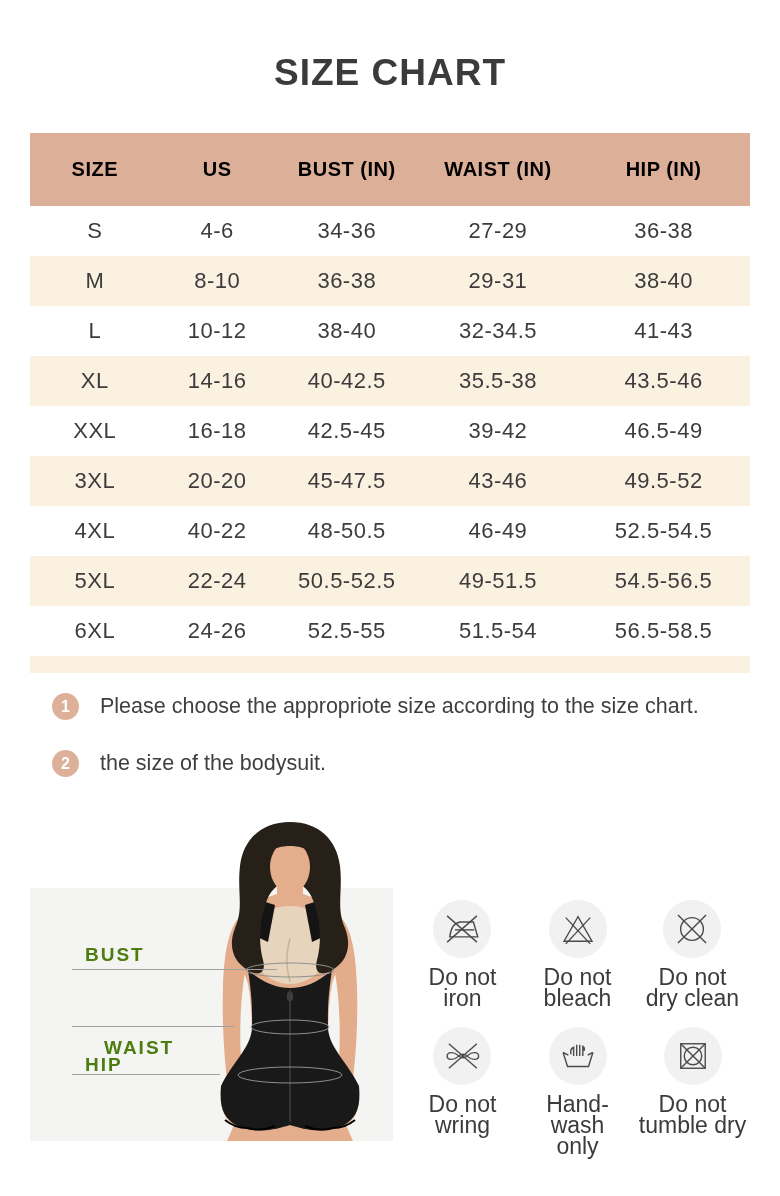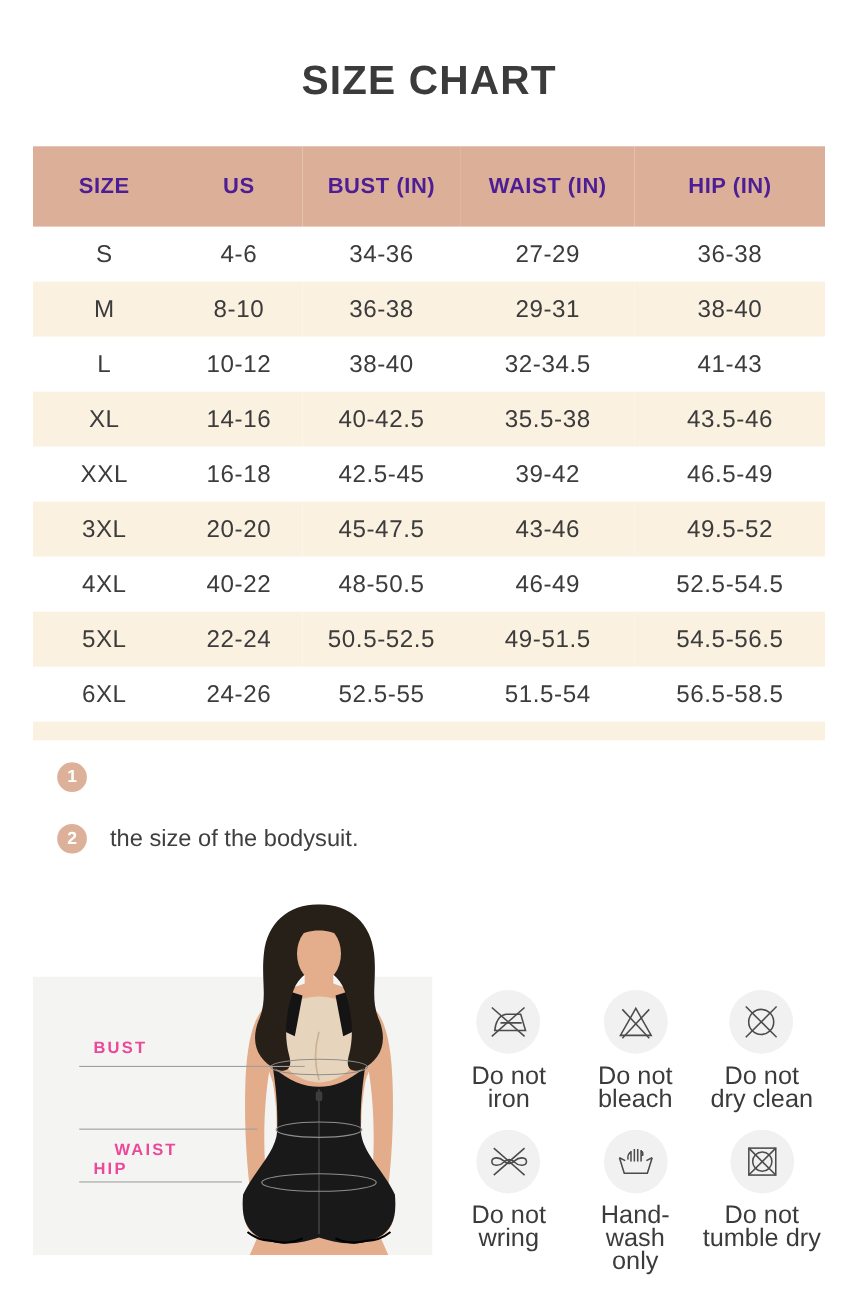--- a/index.html
+++ b/index.html
@@ -6,21 +6,21 @@
   html,body { background:#ffffff; }
   body { font-family:"Liberation Sans", sans-serif; }
   .page { position:relative; width:780px; height:1196px; background:#fff; overflow:hidden; }
 
   
   .page-title { position:absolute; top:52px; left:0; width:780px; text-align:center;
     font-size:37px; font-weight:700; letter-spacing:1px; color:#3b3b3b; }
 
   
   .size-table { position:absolute; left:30px; top:133px; width:720px; border-collapse:collapse; table-layout:fixed; }
-  .size-table th { height:73px; background:var(--header-bg,#DCB098); color:#4c1d95;
+  .size-table th { height:73px; background:var(--header-bg,#DCB098); color:#000000;
     font-size:20px; font-weight:700; letter-spacing:0.5px; text-align:center; vertical-align:middle; }
   .size-table td { height:50px; text-align:center; vertical-align:middle;
     font-size:22px; color:var(--text-dark,#3c3c3c); letter-spacing:0.5px; }
   .size-table tbody tr:nth-child(even) { background:var(--row-alt-bg,#FBF1E1); }
   .table-footer-strip { position:absolute; left:30px; top:656px; width:720px; height:17px;
     background:var(--row-alt-bg,#FBF1E1); }
 
   
   .notes { position:absolute; left:52px; top:692px; width:700px; }
   .note { display:flex; align-items:flex-start; }
@@ -29,21 +29,21 @@
     background:var(--note-badge,#DDB199); color:#fff; font-size:16px; font-weight:700;
     display:flex; align-items:center; justify-content:center; margin-top:1px; }
   .note-text { margin-left:21px; font-size:21.5px; line-height:29px; color:#3f3f3f; }
   .note-text span { display:block; }
 
   
   .figure-panel { position:absolute; left:30px; top:888px; width:363px; height:253px;
     background:var(--panel-bg,#F4F4F3); }
   .model-figure { position:absolute; left:165px; top:822px; width:250px; height:319px; }
 
-  .measure-label { position:absolute; font-size:15px; font-weight:700; letter-spacing:2px; color:#ec4899; }
+  .measure-label { position:absolute; font-size:19px; font-weight:700; letter-spacing:2px; color:#4d7c0f; }
   .measure-line { position:absolute; height:1px; background:#9f9f9f; }
   .lbl-bust  { left:85px; top:944px; }
   .lbl-waist { left:88px; top:1037px;margin-left:16px; }
   .lbl-hip   { left:85px; top:1054px; }
   .line-bust  { left:72px; top:969px;  width:205px; }
   .line-waist { left:72px; top:1026px; width:162px; }
   .line-hip   { left:72px; top:1074px; width:148px; }
 
   
   .care-grid { position:absolute; left:405px; top:900px; width:345px;
@@ -145,20 +145,23 @@
           <td>51.5-54</td>
           <td>56.5-58.5</td>
         </tr>
       </tbody>
   </table>
   <div class="table-footer-strip"></div>
 
   <div class="notes">
     <div class="note">
       <span class="note-badge">1</span>
+      <p class="note-text">
+        <span>Please choose the appropriote size according to the size chart.</span>
+      </p>
     </div>
     <div class="note">
       <span class="note-badge">2</span>
       <p class="note-text">
         <span>the size of the bodysuit.</span>
       </p>
     </div>
   </div>
 
   <div class="figure-panel"></div>

